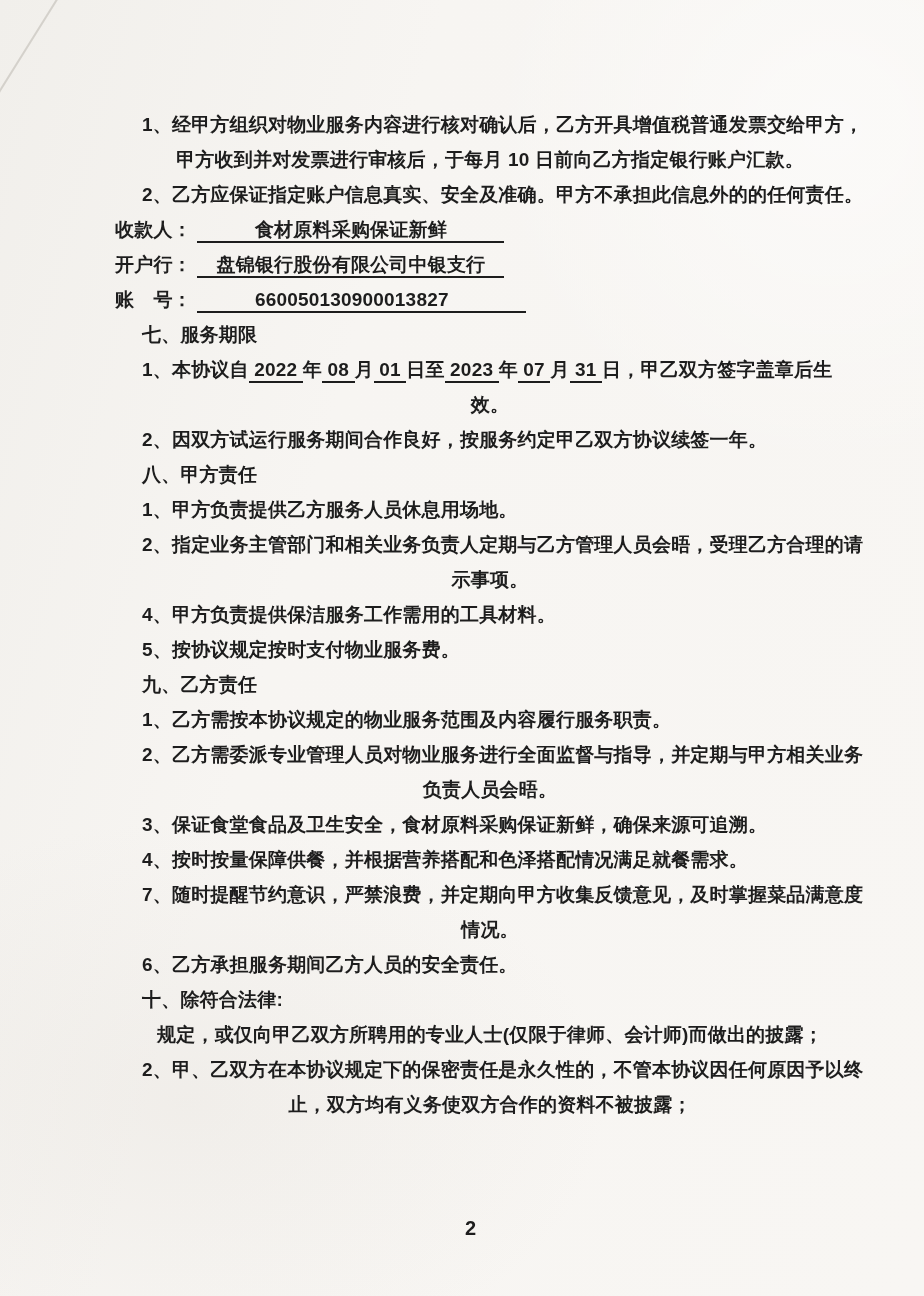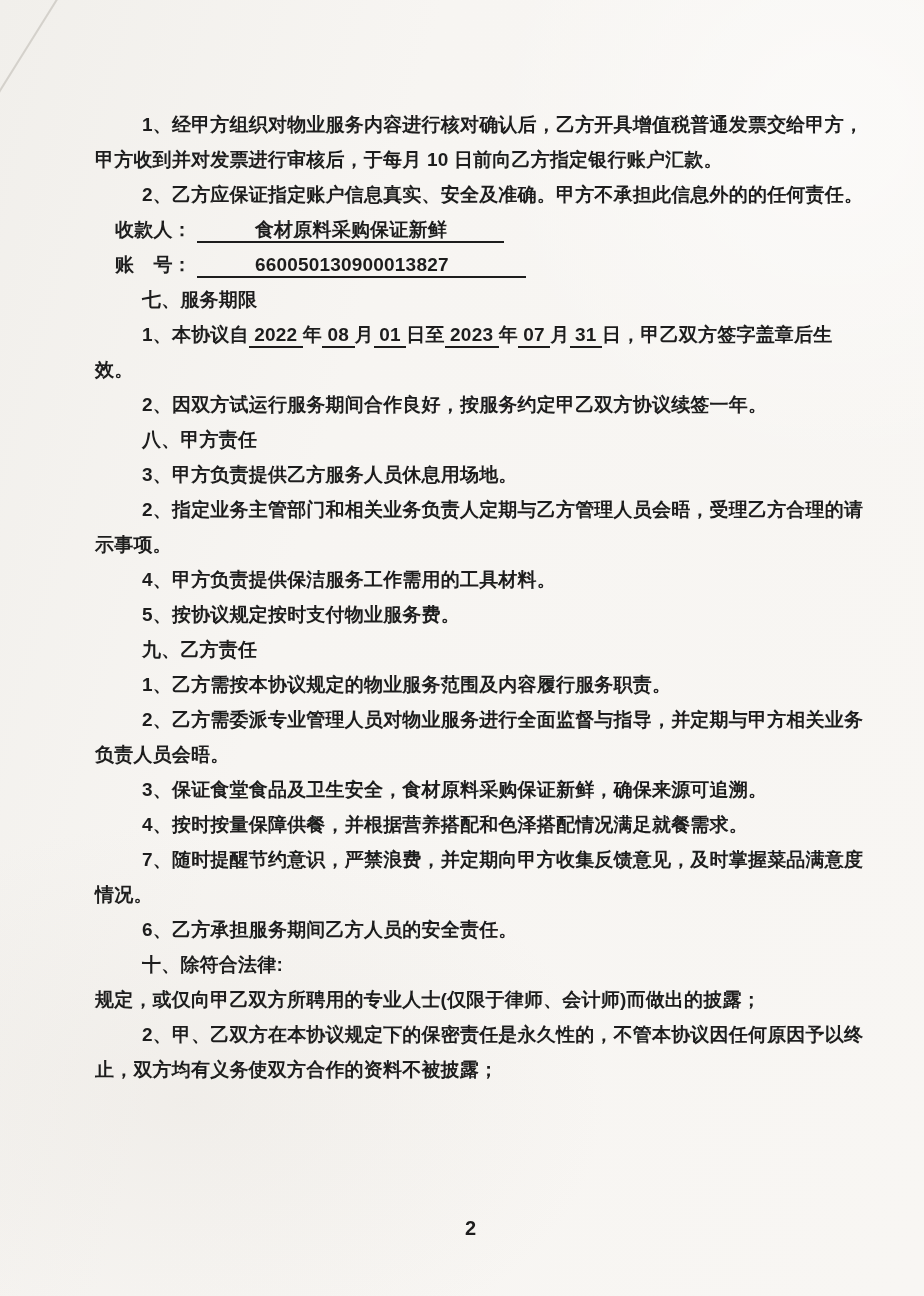--- a/index.html
+++ b/index.html
@@ -41,21 +41,21 @@
     height: 35px;
     line-height: 35px;
     font-size: 19px;
     font-weight: 600;
     white-space: pre;
     letter-spacing: 0.2px;
   }
   .para-indent { padding-left: 47px; }
   .heading     { padding-left: 47px; font-weight: 700; }
   .field       { padding-left: 20px; }
-  .flush       { padding-left: 0; }
+  .flush       { padding-left: 0; text-align: center; }
   .u {
     border-bottom: 2px solid #1d1d1d;
     padding-bottom: 1px;
   }
   .page-number {
     position: absolute;
     top: 1213px;
     left: 465px;
     font-size: 20px;
     font-weight: 700;
@@ -66,27 +66,28 @@
 </head>
 <body>
 
 <div class="page">
   <div class="crease"></div>
   <div class="content">
       <div class="line para-indent"><span>1、经甲方组织对物业服务内容进行核对确认后，乙方开具增值税普通发票交给甲方，</span></div>
       <div class="line flush"><span>甲方收到并对发票进行审核后，于每月 10 日前向乙方指定银行账户汇款。</span></div>
       <div class="line para-indent"><span>2、乙方应保证指定账户信息真实、安全及准确。甲方不承担此信息外的的任何责任。</span></div>
       <div class="line field"><span>收款人： </span><span class="u">　　　食材原料采购保证新鲜　　　</span></div>
+      <div class="line field"><span>开户行： </span><span class="u">　盘锦银行股份有限公司中银支行　</span></div>
       <div class="line field"><span>账　号： </span><span class="u">　　　660050130900013827　　　　</span></div>
       <div class="line heading"><span>七、服务期限</span></div>
       <div class="line para-indent"><span>1、本协议自</span><span class="u"> 2022 </span><span>年</span><span class="u"> 08 </span><span>月</span><span class="u"> 01 </span><span>日至</span><span class="u"> 2023 </span><span>年</span><span class="u"> 07 </span><span>月</span><span class="u"> 31 </span><span>日，甲乙双方签字盖章后生</span></div>
       <div class="line flush"><span>效。</span></div>
       <div class="line para-indent"><span>2、因双方试运行服务期间合作良好，按服务约定甲乙双方协议续签一年。</span></div>
       <div class="line heading"><span>八、甲方责任</span></div>
-      <div class="line para-indent"><span>3、甲方负责提供乙方服务人员休息用场地。</span></div>
+      <div class="line para-indent"><span>1、甲方负责提供乙方服务人员休息用场地。</span></div>
       <div class="line para-indent"><span>2、指定业务主管部门和相关业务负责人定期与乙方管理人员会晤，受理乙方合理的请</span></div>
       <div class="line flush"><span>示事项。</span></div>
       <div class="line para-indent"><span>4、甲方负责提供保洁服务工作需用的工具材料。</span></div>
       <div class="line para-indent"><span>5、按协议规定按时支付物业服务费。</span></div>
       <div class="line heading"><span>九、乙方责任</span></div>
       <div class="line para-indent"><span>1、乙方需按本协议规定的物业服务范围及内容履行服务职责。</span></div>
       <div class="line para-indent"><span>2、乙方需委派专业管理人员对物业服务进行全面监督与指导，并定期与甲方相关业务</span></div>
       <div class="line flush"><span>负责人员会晤。</span></div>
       <div class="line para-indent"><span>3、保证食堂食品及卫生安全，食材原料采购保证新鲜，确保来源可追溯。</span></div>
       <div class="line para-indent"><span>4、按时按量保障供餐，并根据营养搭配和色泽搭配情况满足就餐需求。</span></div>

